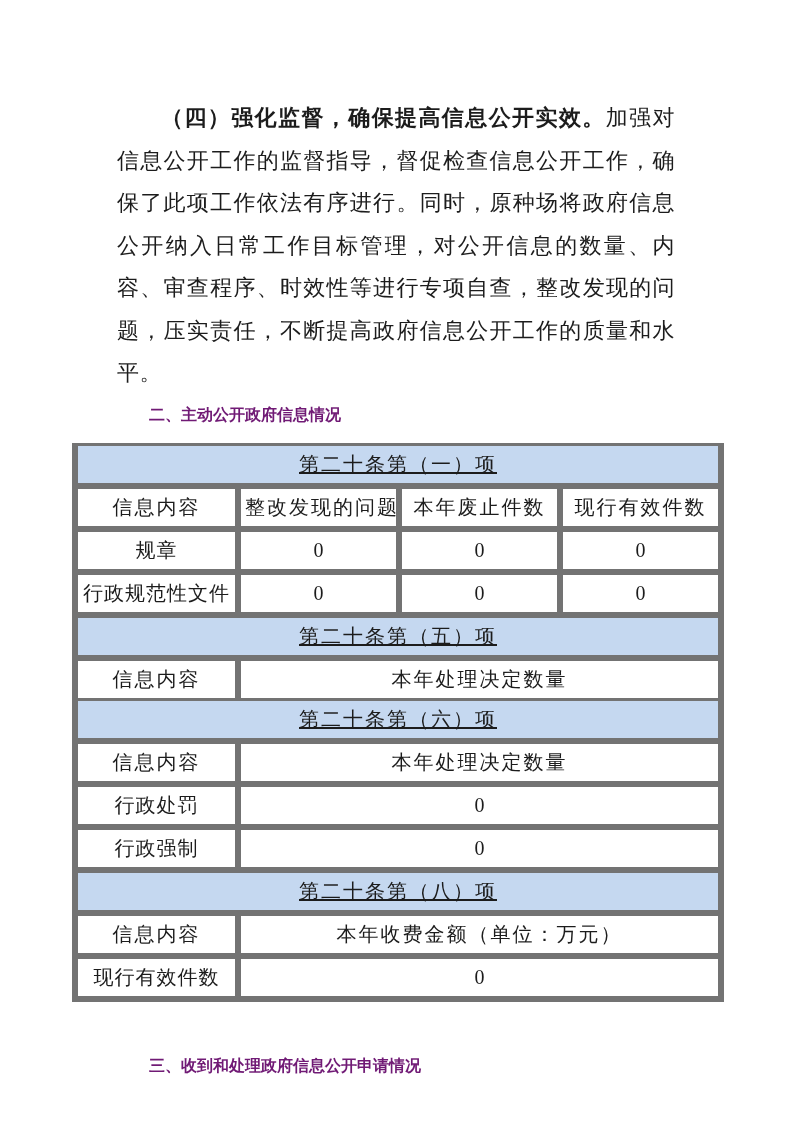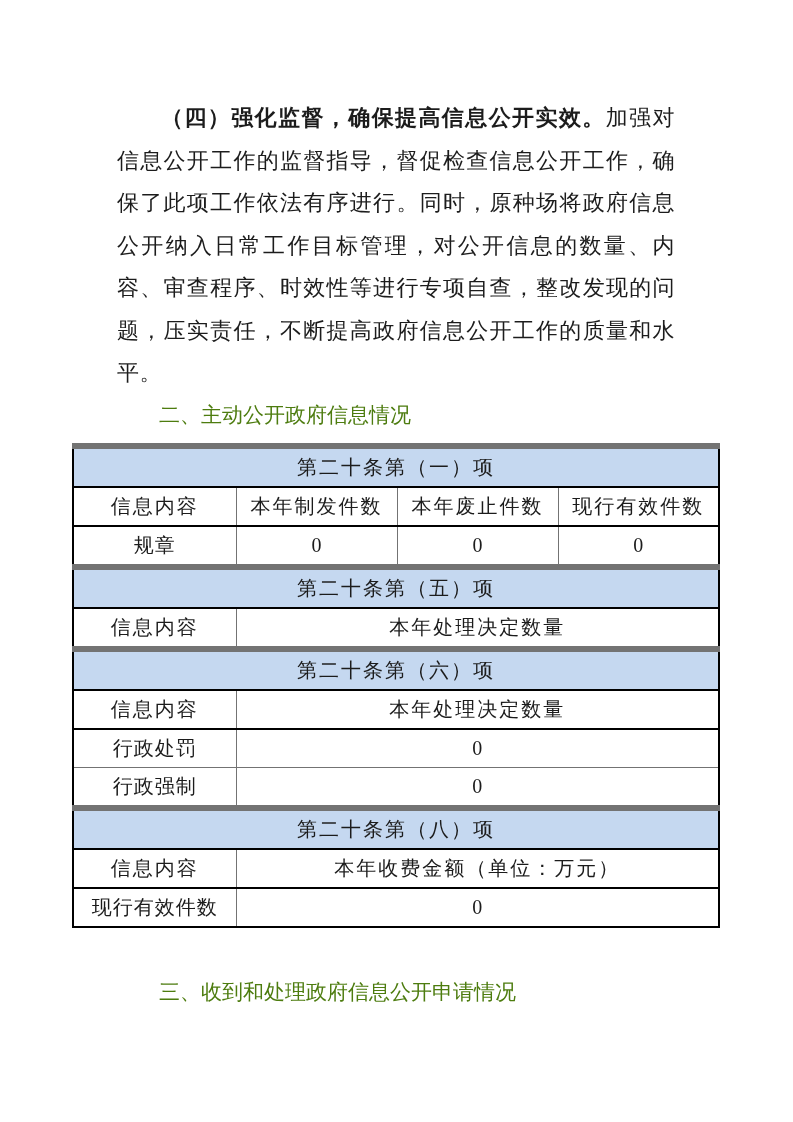--- a/index.html
+++ b/index.html
@@ -24,53 +24,54 @@
     line-height: 42.5px;
     text-align: justify;
     text-indent: 2em;
     letter-spacing: 0.5px;
   }
   .body-paragraph .lead {
     font-weight: bold;
   }
   .section-heading {
     margin: 0 118px 0 117px;
-    font-size: 21px;
+    font-size: 16px;
     line-height: 40px;
-    font-weight: normal;
+    font-weight: bold;
     text-indent: 2em;
     font-family: "Liberation Sans", "DejaVu Sans", sans-serif;
-    color: #4d7c0f;
+    color: #701a75;
   }
   .heading-3 {
     margin-top: 44px;
   }
   table.gov-table {
     border-collapse: collapse;
     table-layout: fixed;
     width: 646px;
     margin: 8px 0 0 72px;
     border: 2px solid #000;
     font-size: 20px;
     color: #1c1c1c;
   }
   table.gov-table td {
-    border: 1px solid #737373;
+    border: 6px solid #737373;
     height: 37px;
     padding: 0 4px;
     vertical-align: middle;
     overflow: hidden;
     white-space: nowrap;
   }
   tr.section-title-row td {
     background: #c5d8f0;
-    border-top: 6px solid #737373;
+    border-top: 3px solid #737373;
     border-bottom: 2px solid #000;
     text-align: center;
     letter-spacing: 2px;
+    text-decoration: underline;
   }
   tr.columns-row td {
     border-bottom: 2px solid #000;
     text-align: center;
     letter-spacing: 2px;
   }
   td.row-label {
     text-align: center;
     padding-left: 5px;
     letter-spacing: 1px;
@@ -95,26 +96,32 @@
       <col style="width:161px">
       <col style="width:161px">
     </colgroup>
     <tbody>
 
       <tr class="section-title-row">
         <td colspan="4">第二十条第（一）项</td>
       </tr>
       <tr class="columns-row">
         <td>信息内容</td>
-        <td>本年制发件数</td>
+        <td>整改发现的问题</td>
         <td>本年废止件数</td>
         <td>现行有效件数</td>
       </tr>
       <tr>
         <td class="row-label">规章</td>
+        <td class="value-cell">0</td>
+        <td class="value-cell">0</td>
+        <td class="value-cell">0</td>
+      </tr>
+      <tr>
+        <td class="row-label">行政规范性文件</td>
         <td class="value-cell">0</td>
         <td class="value-cell">0</td>
         <td class="value-cell">0</td>
       </tr>
 
       <tr class="section-title-row">
         <td colspan="4">第二十条第（五）项</td>
       </tr>
       <tr class="columns-row">
         <td>信息内容</td>

